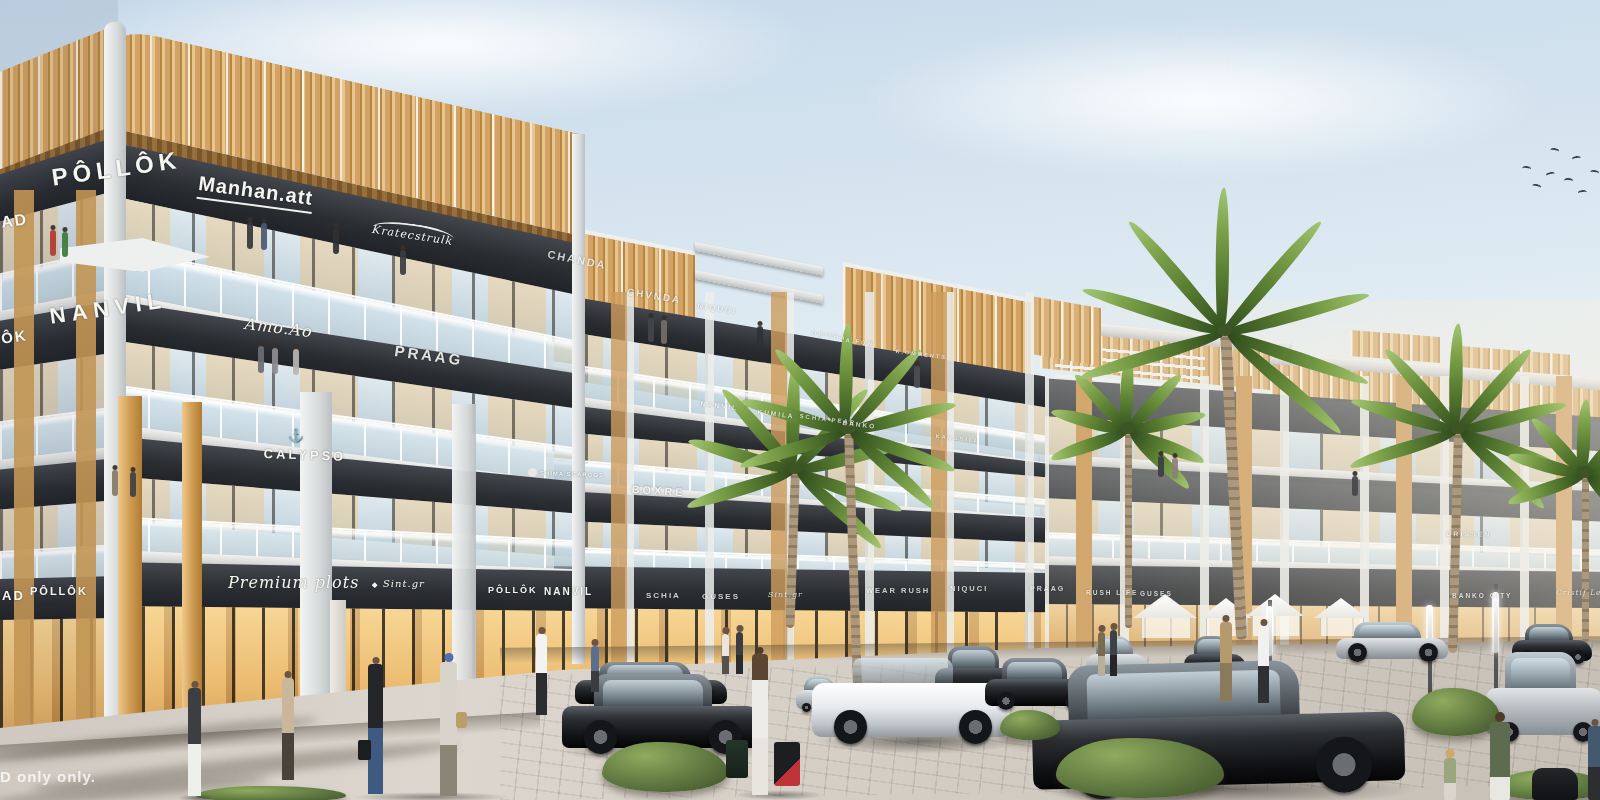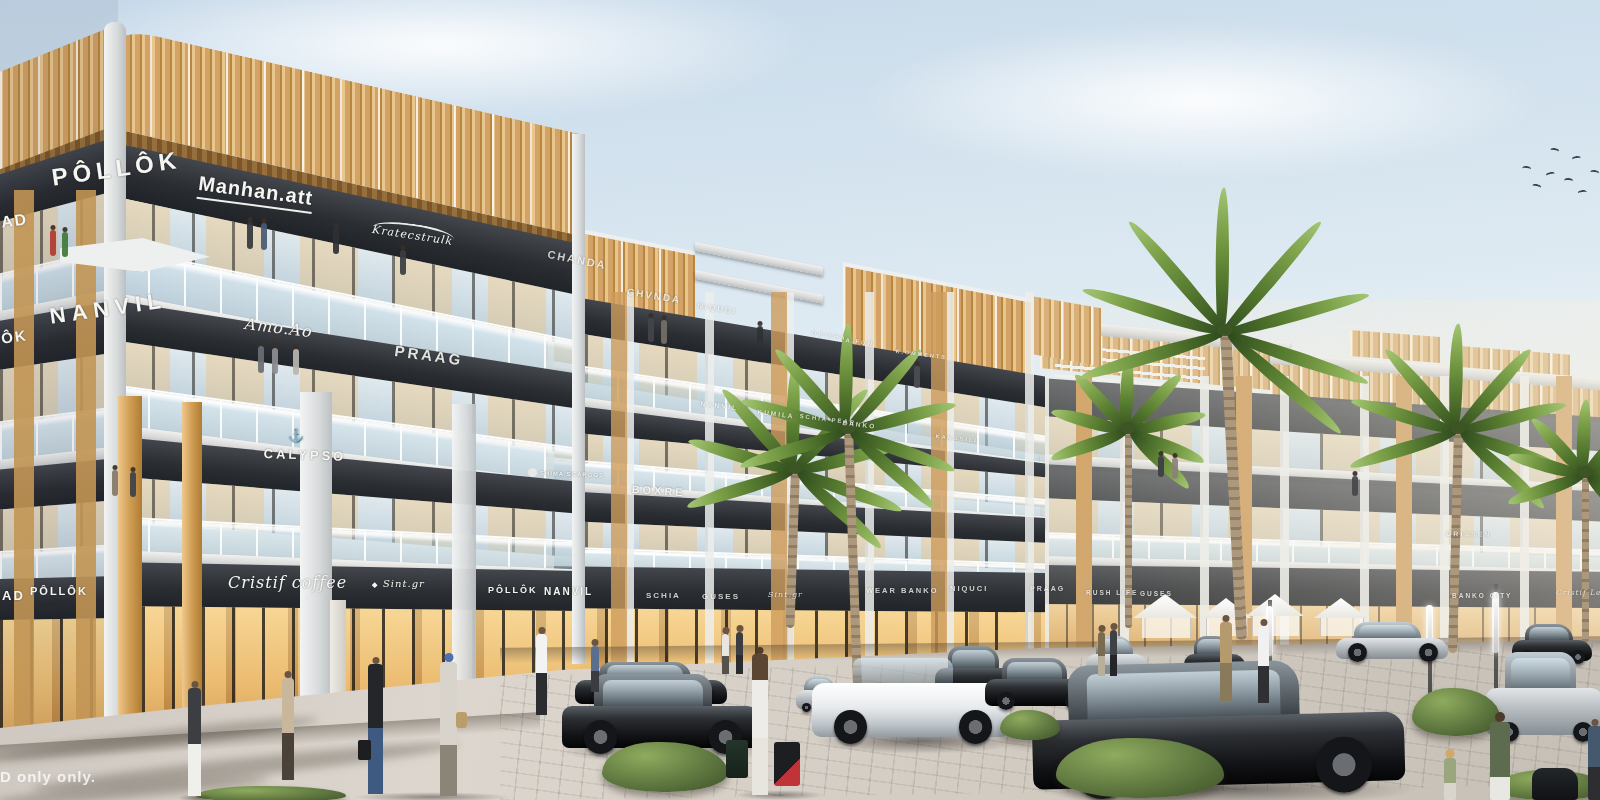--- a/index.html
+++ b/index.html
@@ -562,29 +562,29 @@
   <span class="sign dim" style="left:701px;top:400px;font-size:7px;transform:rotate(7deg)">NANVIL</span>
   <span class="sign dim" style="left:758px;top:408px;font-size:6.5px;transform:rotate(7deg)">KUMILA</span>
   <span class="sign dim" style="left:800px;top:413px;font-size:6px;transform:rotate(7deg)">SCHIA PEAR</span>
   <span class="sign dim" style="left:843px;top:419px;font-size:6.5px;transform:rotate(6.5deg)">BANKO</span>
   <span class="sign dim" style="left:936px;top:433px;font-size:5.5px;transform:rotate(6deg)">KANGSILL</span>
   <span class="sign" style="left:632px;top:483px;font-size:11px;letter-spacing:3px;transform:rotate(3.5deg)">BOXRE</span>
   <span class="sign dim" style="left:1446px;top:530px;font-size:7px;transform:rotate(1deg)">GRISSEN</span>
 
   <span class="sign" style="left:2px;top:588px;font-size:13px">AD</span>
   <span class="sign" style="left:30px;top:585px;font-size:11px;letter-spacing:2px">PÔLLÔK</span>
-  <span class="sign script" style="left:228px;top:573px;font-size:16px">Cristif coffee</span>
+  <span class="sign script" style="left:228px;top:573px;font-size:16px">Premium plots</span>
   <span class="sign" style="left:372px;top:581px;font-size:7px">◆</span>
   <span class="sign script" style="left:383px;top:578px;font-size:10px">Sint.gr</span>
   <span class="sign" style="left:488px;top:585px;font-size:9px;letter-spacing:2px">PÔLLÔK</span>
   <span class="sign" style="left:544px;top:586px;font-size:10px;letter-spacing:2px">NANVIL</span>
   <span class="sign dim" style="left:646px;top:591px;font-size:8px">SCHIA</span>
   <span class="sign dim" style="left:702px;top:592px;font-size:8px">GUSES</span>
   <span class="sign script dim" style="left:768px;top:590px;font-size:8px">Sint.gr</span>
-  <span class="sign dim" style="left:866px;top:586px;font-size:7.5px">WEAR BANKO</span>
+  <span class="sign dim" style="left:866px;top:586px;font-size:7.5px">WEAR RUSH</span>
   <span class="sign dim" style="left:950px;top:584px;font-size:7.5px">NIQUCI</span>
   <span class="sign dim" style="left:1030px;top:585px;font-size:7px">PRAAG</span>
   <span class="sign dim" style="left:1086px;top:589px;font-size:6.5px">RUSH LIFE</span>
   <span class="sign dim" style="left:1140px;top:590px;font-size:6.5px">GUSES</span>
   <span class="sign dim" style="left:1452px;top:592px;font-size:6.5px">BANKO CITY</span>
   <span class="sign script dim" style="left:1556px;top:588px;font-size:7.5px">Cristif Lebleme</span>
 
   <span class="watermark" style="left:0;top:768px">D only only.</span>
 </div>
 

